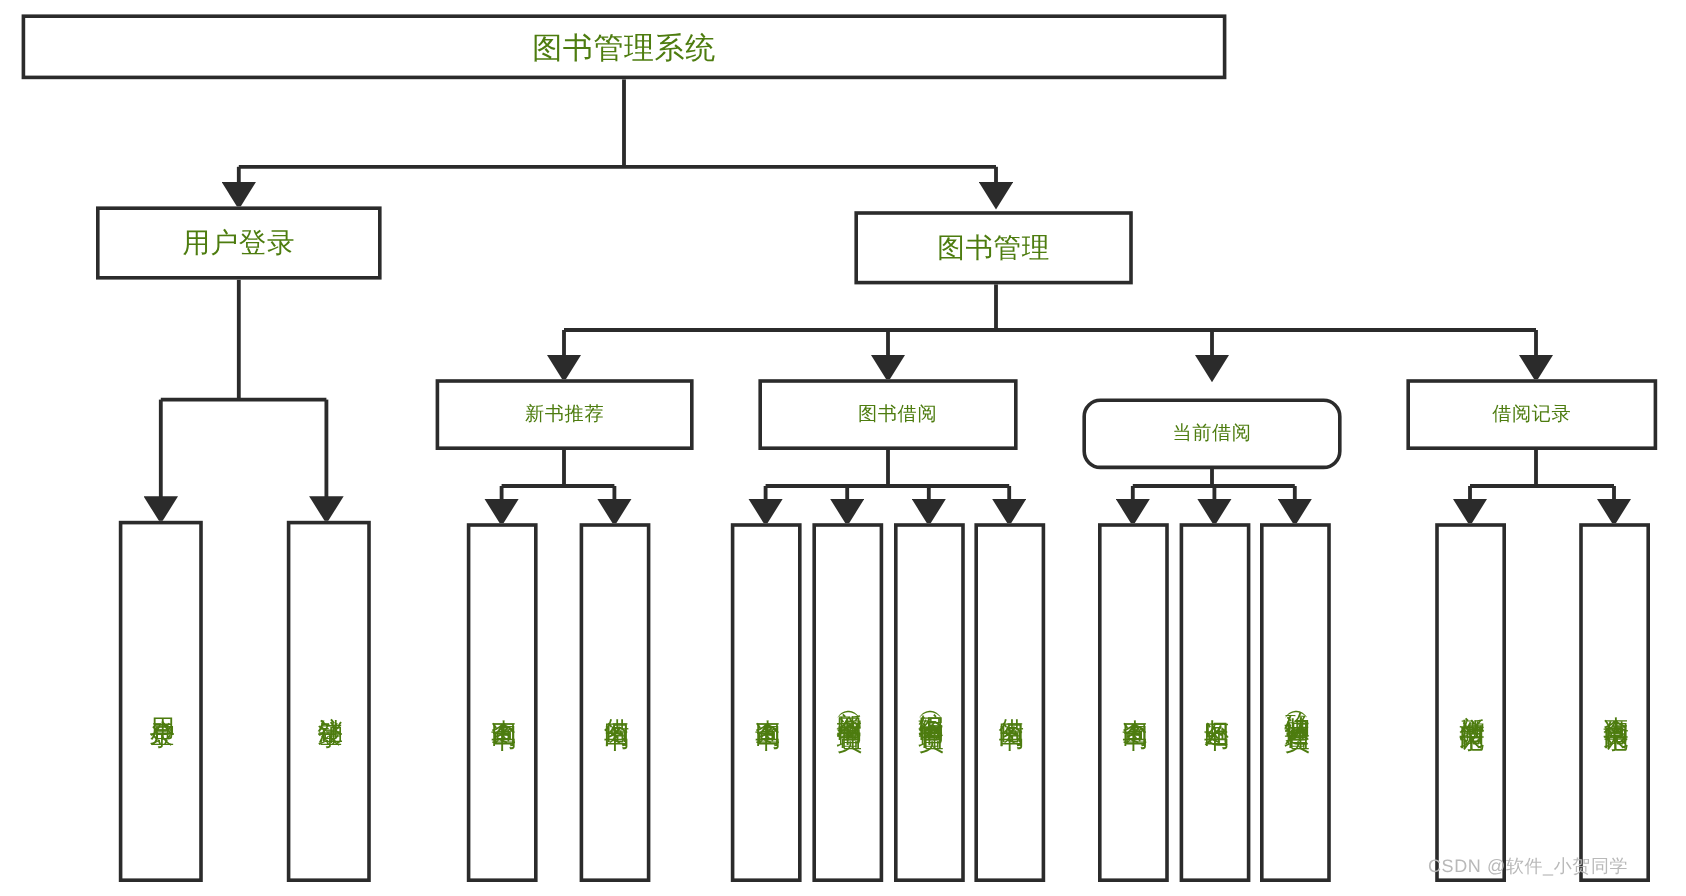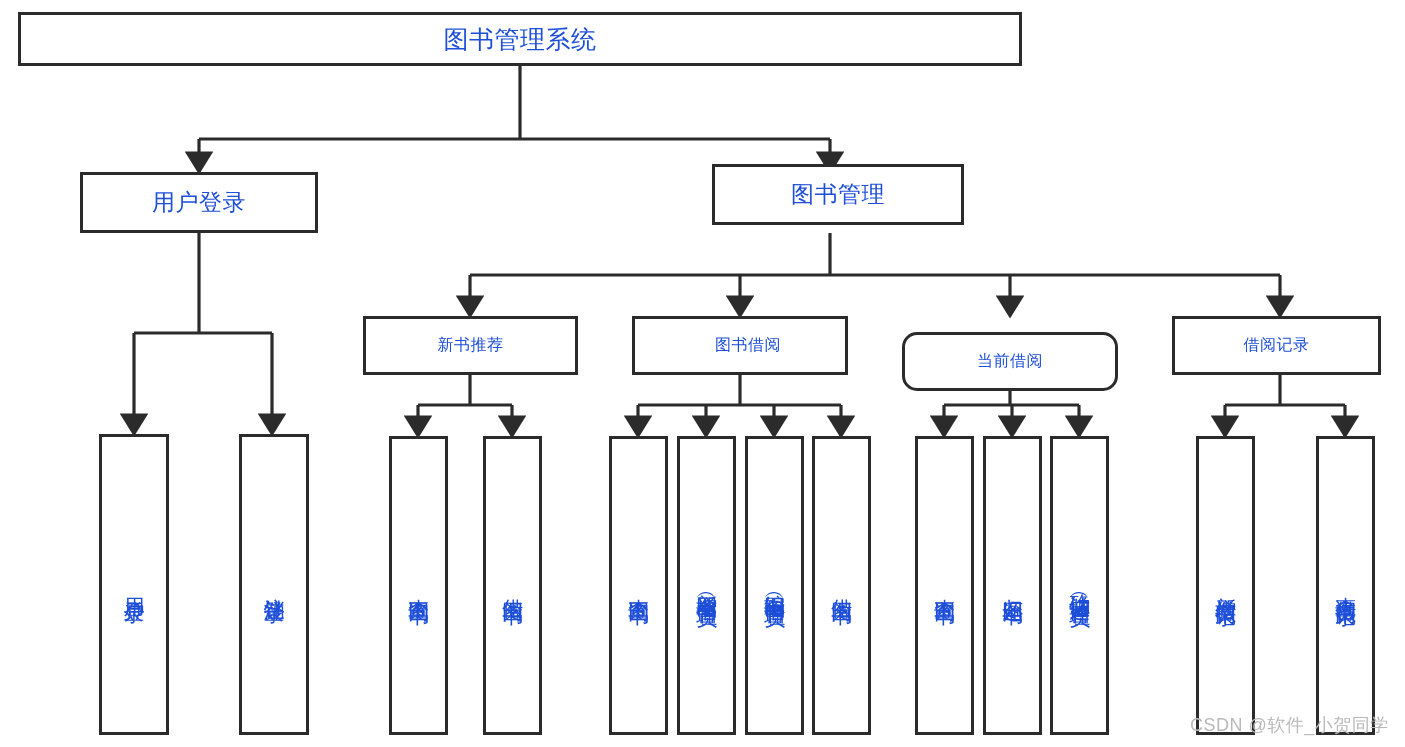--- a/index.html
+++ b/index.html
@@ -27,21 +27,21 @@
     pointer-events: none;
   }
   .node {
     position: absolute;
     box-sizing: border-box;
     border: 3px solid #2b2b2b;
     background: #ffffff;
     display: flex;
     align-items: center;
     justify-content: center;
-    color: #1d4ed8;
+    color: #4d7c0f;
   }
   .node .label {
     display: block;
     text-align: center;
     letter-spacing: 0.5px;
   }
   .node-root {
     font-size: 25px;
   }
   .node-l1 {
@@ -55,21 +55,21 @@
   }
   .node-leaf .label {
     writing-mode: vertical-rl;
     text-orientation: upright;
     line-height: 1.08;
     letter-spacing: 2px;
     white-space: nowrap;
   }
   .watermark {
     position: absolute;
-    font-size: 18px;
+    font-size: 15px;
     color: #b9b9b9;
     white-space: nowrap;
     letter-spacing: 0.5px;
   }
 </style>
 </head>
 <body>
 
 <div id="diagram-root">
 
@@ -124,21 +124,21 @@
     </g>
   </svg>
 
   <div class="node node-root" style="left:18px; top:12px; width:1004px; height:54px;">
     <span class="label">图书管理系统</span>
   </div>
 
   <div class="node node-l1" style="left:80px; top:172px; width:238px; height:61px;">
     <span class="label">用户登录</span>
   </div>
-  <div class="node node-l1" style="left:712px; top:164px; width:252px; height:61px;">
+  <div class="node node-l1" style="left:712px; top:176px; width:232px; height:61px;">
     <span class="label">图书管理</span>
   </div>
 
   <div class="node node-l2" style="left:363px; top:316px; width:215px; height:59px;">
     <span class="label">新书推荐</span>
   </div>
   <div class="node node-l2" style="left:632px; top:316px; width:216px; height:59px;padding-left:16px;">
     <span class="label">图书借阅</span>
   </div>
   <div class="node node-l2" style="left:902px; top:332px; width:216px; height:59px;border-radius:15px;">

